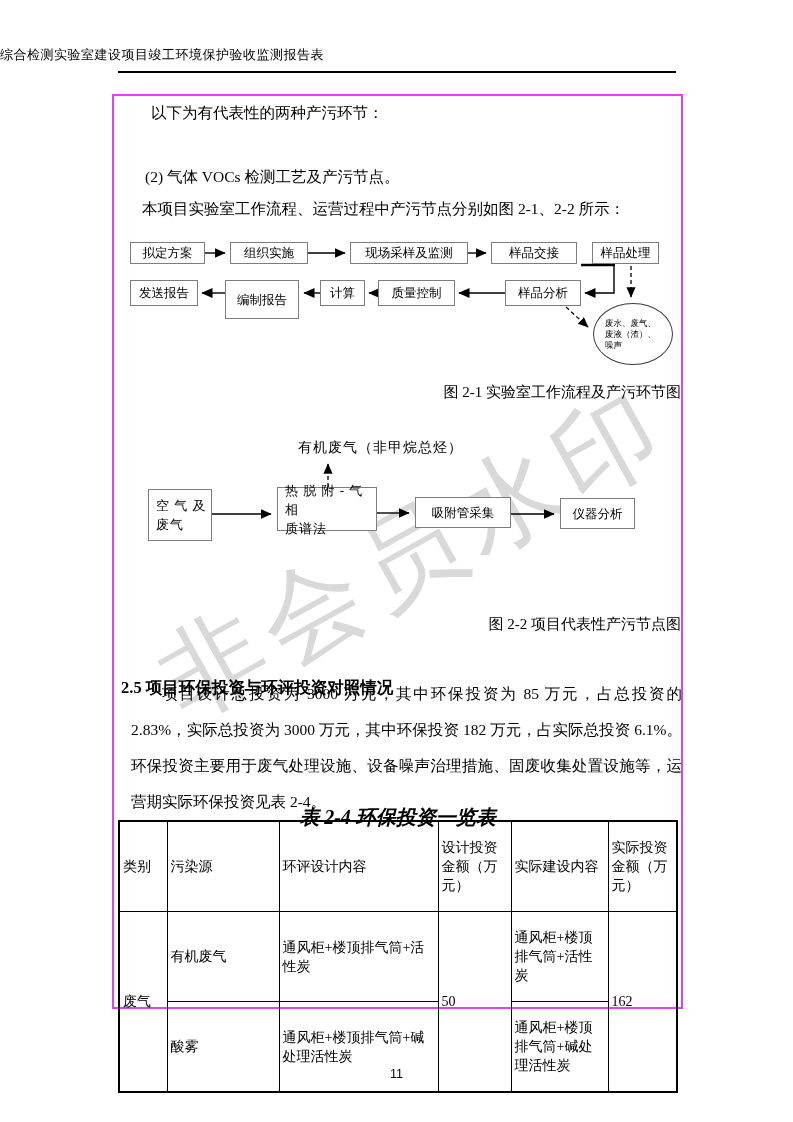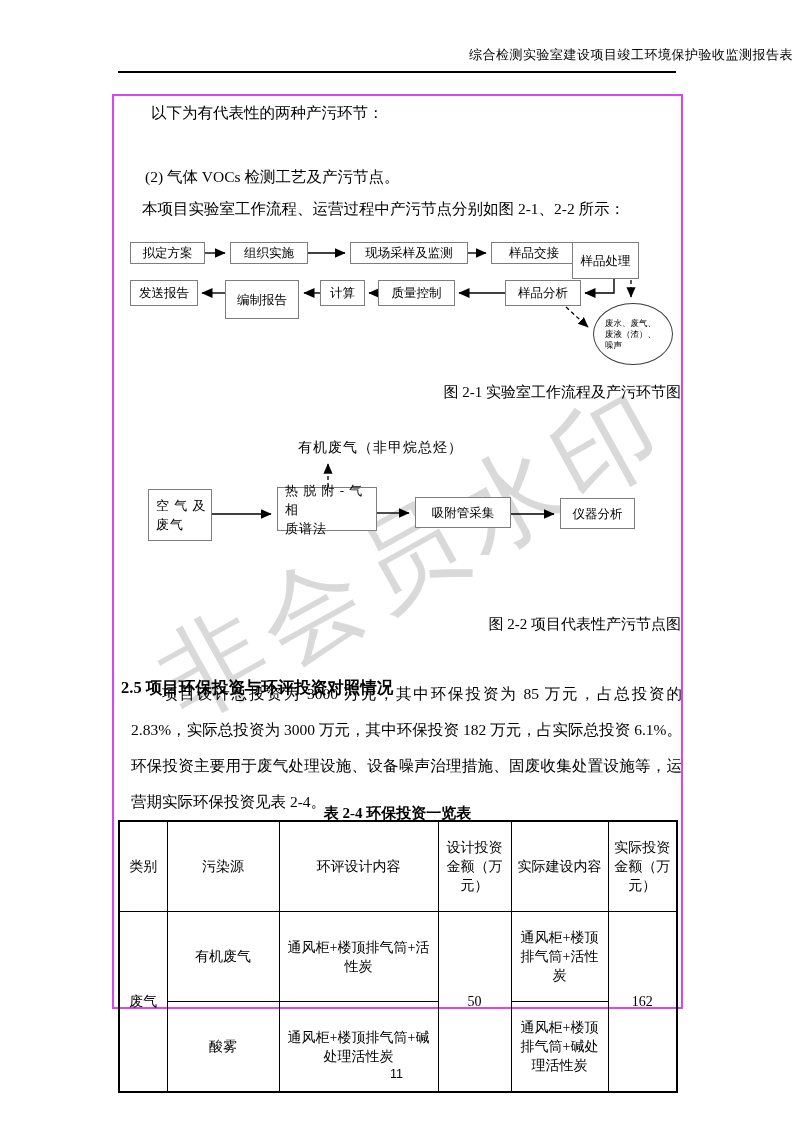--- a/index.html
+++ b/index.html
@@ -4,21 +4,21 @@
 <style>
   html,body{margin:0;padding:0;background:#ffffff;}
   .page{position:relative;width:793px;height:1122px;background:#fff;overflow:hidden;
         font-family:"Liberation Serif","DejaVu Serif",serif;color:#000;}
   
   .wm{position:absolute;left:135px;top:488px;width:540px;height:140px;z-index:0;
       font-family:"Liberation Sans","DejaVu Sans",sans-serif;
       font-size:102px;line-height:140px;letter-spacing:10px;color:#d9d9d9;
       white-space:nowrap;transform:rotate(-29deg);transform-origin:center;}
   
-  .doc-header{position:absolute;left:0;top:46px;width:100%;text-align:right;
+  .doc-header{position:absolute;left:0;top:46px;width:100%;text-align:left;
       font-size:13px;z-index:2;letter-spacing:0.5px;}
   .header-line{position:absolute;left:118px;top:71px;width:558px;height:2px;background:#000;z-index:2;}
   
   .content-box{position:absolute;left:112px;top:94px;width:567px;height:911px;
       border:2px solid #d946ef;z-index:1;}
   .intro-line{position:absolute;font-size:15.5px;white-space:nowrap;}
   #il1{left:37px;top:7px;}
   #il2{left:31px;top:39px;}
   #il3{left:31px;top:71px;}
   #il4{left:28px;top:103px;}
@@ -38,24 +38,24 @@
   .ellipse .etext{width:56px;font-size:8.5px;line-height:11px;text-align:left;}
   .flow2-label{position:absolute;left:184px;top:3px;font-size:14px;letter-spacing:1px;z-index:2;}
   .fig-caption{position:absolute;left:0;width:100%;text-align:right;
       font-weight:normal;font-size:15px;}
   #cap1{top:287px;}
   #cap2{top:519px;}
   .sec-heading{position:absolute;left:7px;top:545px;font-weight:bold;font-size:16.5px;margin-top:36px;}
   .invest-para{position:absolute;left:17px;top:580px;width:551px;font-size:15.5px;
       line-height:36px;text-align:justify;text-indent:31px;}
   .tbl-caption{position:absolute;left:0;top:708px;width:100%;text-align:center;
-      font-weight:bold;font-size:15px;}
+      font-weight:bold;font-size:20px;font-style:italic;}
   table.inv{position:absolute;left:4px;top:724px;border-collapse:collapse;
       border:2px solid #000;font-size:14px;table-layout:fixed;}
-  table.inv th,table.inv td{border:1px solid #000;text-align:center;vertical-align:middle;
+  table.inv th,table.inv td{border:1px solid #000;text-align:left;vertical-align:middle;
       padding:16px 3px;font-weight:normal;line-height:19px;overflow:hidden;}
   .page-num{position:absolute;left:0;top:1036px;width:100%;text-align:center;
       font-size:12.5px;z-index:2;font-family:"Liberation Sans","DejaVu Sans",sans-serif;margin-top:31px;}
 </style>
 </head>
 <body>
 
 <div class="page">
 
   <div class="wm">非会员水印</div>
@@ -90,21 +90,21 @@
         </g>
         <g stroke="#000" stroke-width="1.3" fill="none" stroke-dasharray="4 3">
           <line x1="517" y1="30" x2="517" y2="61" marker-end="url(#ar1)"></line>
           <line x1="452" y1="71" x2="474" y2="91" marker-end="url(#ar1)"></line>
         </g>
       </svg>
       <div class="fbox" style="left:16px;top:6px;width:75px;height:22px">拟定方案</div>
       <div class="fbox" style="left:116px;top:6px;width:78px;height:22px">组织实施</div>
       <div class="fbox" style="left:236px;top:6px;width:118px;height:22px">现场采样及监测</div>
       <div class="fbox" style="left:377px;top:6px;width:86px;height:22px">样品交接</div>
-      <div class="fbox" style="left:458px;top:6px;width:67px;height:37px">样品处理</div>
+      <div class="fbox" style="left:478px;top:6px;width:67px;height:22px">样品处理</div>
       <div class="fbox" style="left:16px;top:44px;width:68px;height:26px">发送报告</div>
       <div class="fbox" style="left:111px;top:44px;width:74px;height:39px">编制报告</div>
       <div class="fbox" style="left:206px;top:44px;width:45px;height:26px">计算</div>
       <div class="fbox" style="left:264px;top:44px;width:77px;height:26px">质量控制</div>
       <div class="fbox" style="left:391px;top:44px;width:76px;height:26px">样品分析</div>
       <div class="ellipse">
         <div class="etext">废水、废气、废液（渣）、噪声</div>
       </div>
     </div>
 

